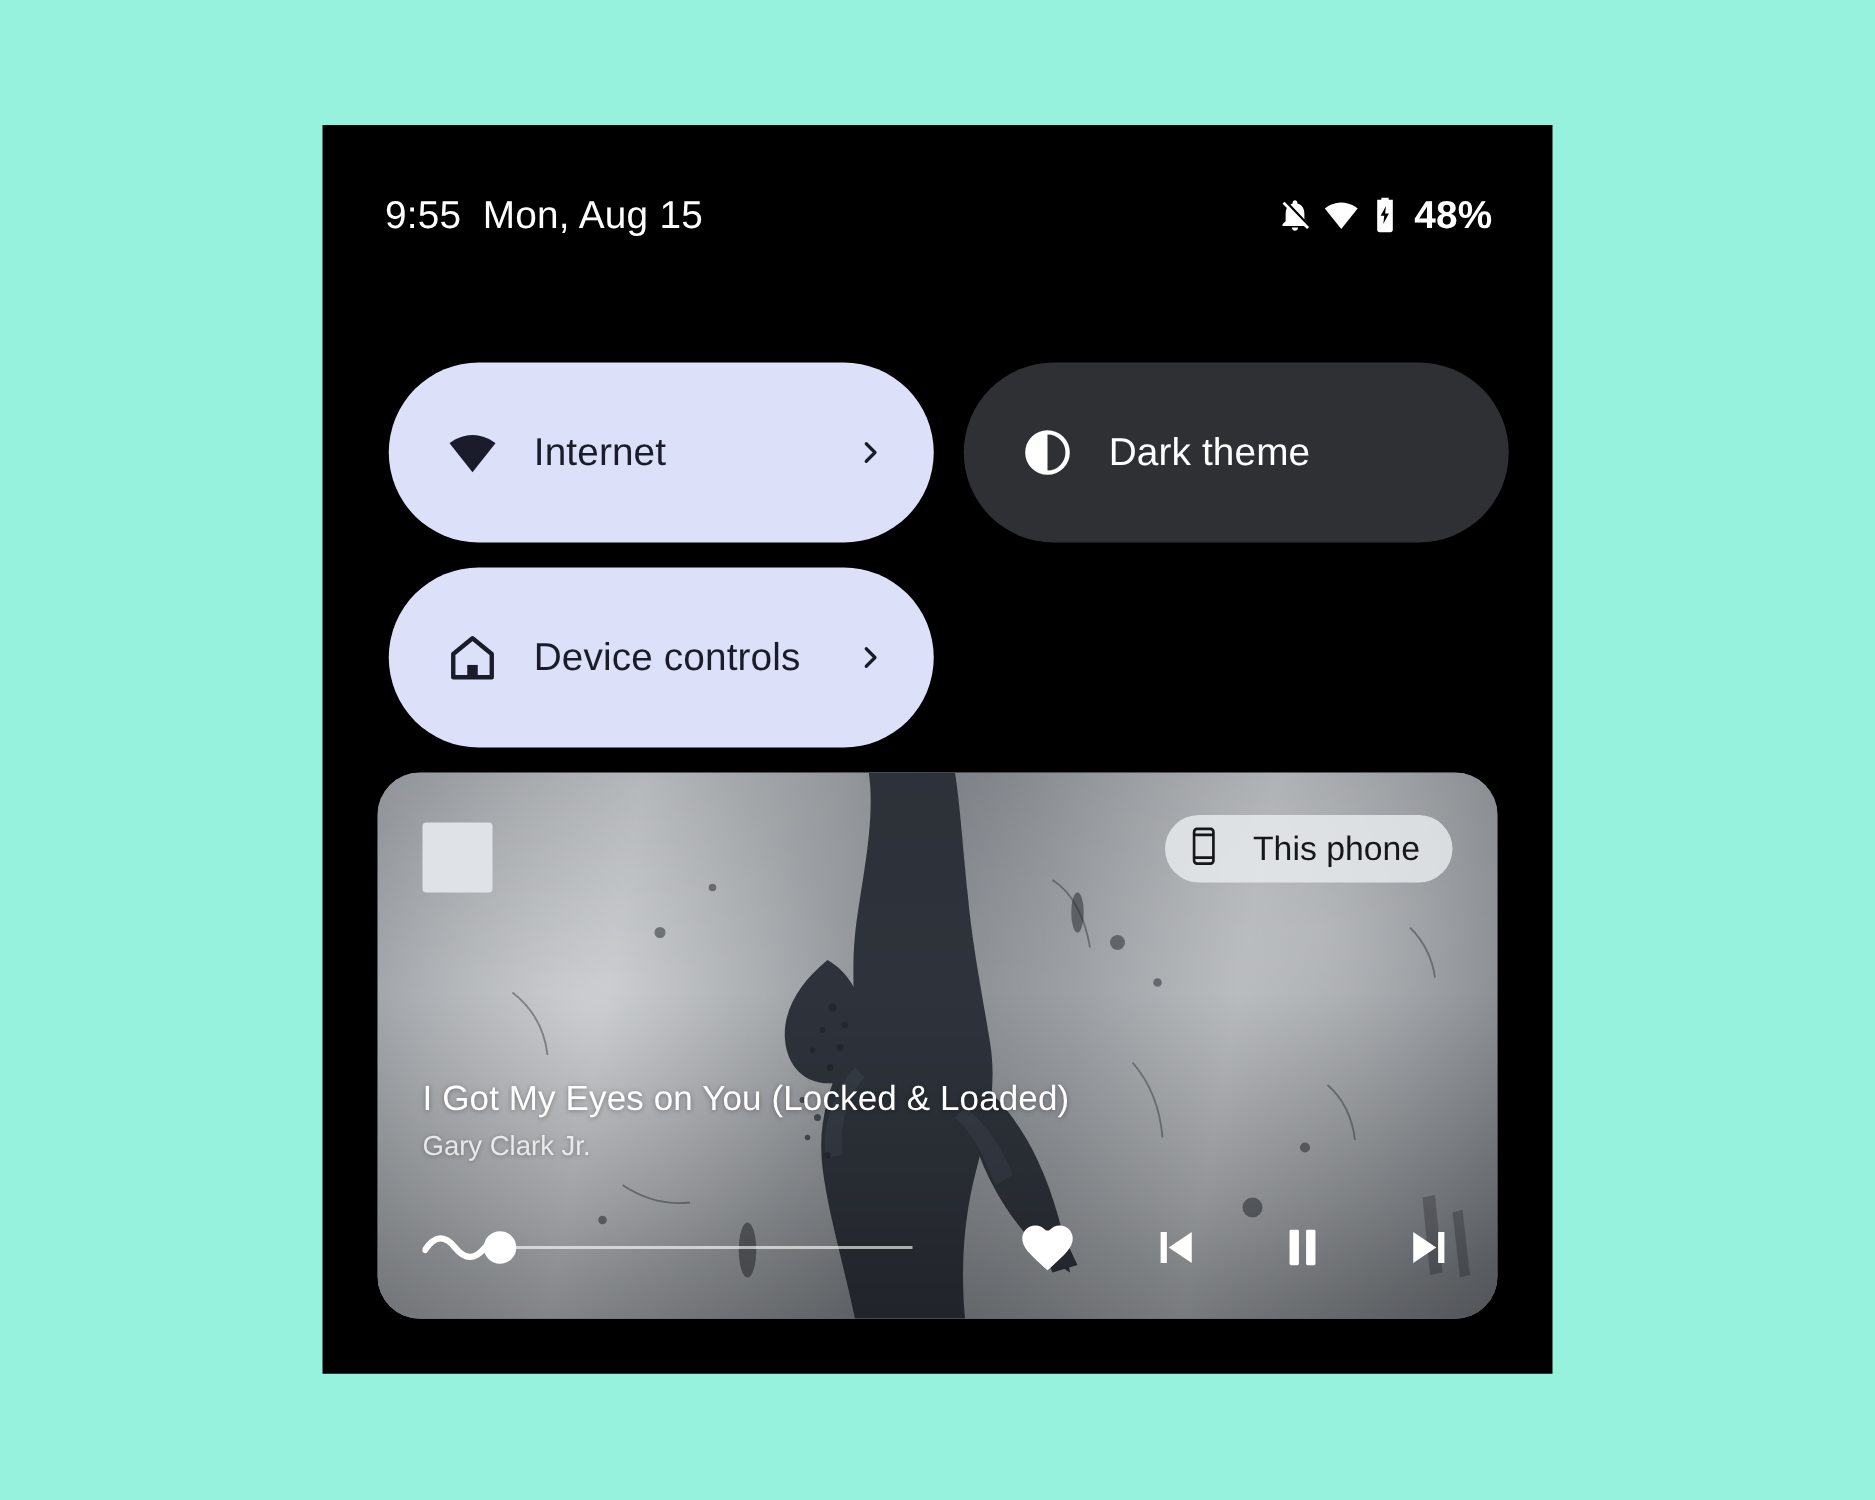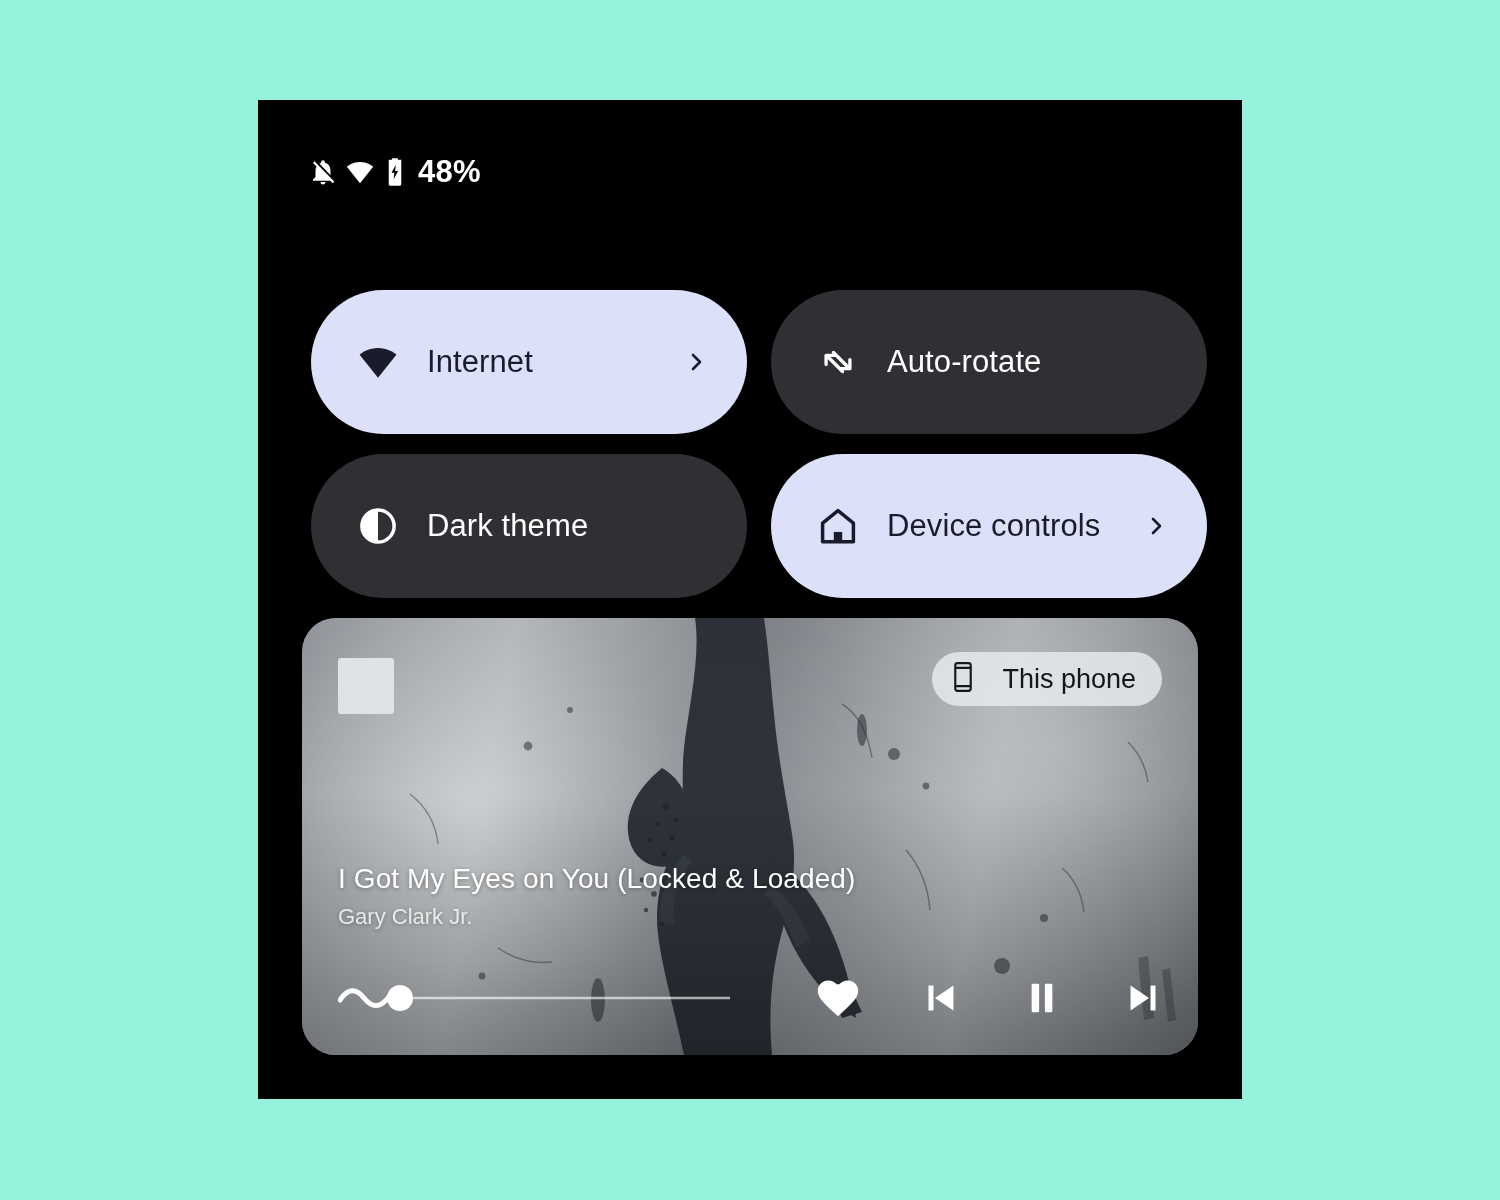--- a/index.html
+++ b/index.html
@@ -245,20 +245,24 @@
     justify-content: center;
     cursor: pointer;
   }
 </style>
 </head>
 <body>
 
 <div class="phone-panel">
 
   <div class="status-bar">
+    <div class="status-left">
+      <span>9:55</span>
+      <span>Mon, Aug 15</span>
+    </div>
     <div class="status-right">
       <span>
         <svg class="sicon" width="30" height="30" viewBox="0 0 24 24" fill="#ffffff">
           <path d="M20 18.69L7.84 6.14 5.27 3.49 4 4.76l2.8 2.8v.01c-.52.99-.8 2.16-.8 3.42v5l-2 2v1h13.73l2 2L21 19.72l-1-1.03zM12 22c1.11 0 2-.89 2-2h-4c0 1.11.89 2 2 2zm6-7.32V11c0-3.08-1.64-5.64-4.5-6.32V4c0-.83-.67-1.5-1.5-1.5s-1.5.67-1.5 1.5v.68c-.15.03-.29.08-.42.12-.1.03-.2.07-.3.11h-.01c-.01 0-.01 0-.02.01-.23.09-.46.2-.68.31 0 0-.01 0-.01.01L18 14.68z"></path>
         </svg>
       </span>
       <span>
         <svg class="sicon" width="30" height="30" viewBox="0 0 24 24" fill="#ffffff">
           <path d="M12 21l10.5-13.2C21.2 6.6 17.1 4 12 4S2.8 6.6 1.5 7.8L12 21z"></path>
         </svg>
@@ -282,31 +286,20 @@
         </svg>
       </span>
       <span class="tile-label">Internet</span>
       <span class="tile-chevron">
         <svg width="24" height="34" viewBox="0 0 24 24" fill="none" stroke="#1a1c2b" stroke-width="2.6" stroke-linecap="round" stroke-linejoin="round">
           <polyline points="9,5 16,12 9,19"></polyline>
         </svg>
       </span>
     </div>
 
-    <div class="tile inactive">
-      <span class="tile-icon">
-        <svg width="42" height="42" viewBox="0 0 24 24" fill="none" stroke="#ffffff" stroke-width="1.9" stroke-linecap="round" stroke-linejoin="round">
-          <path d="M6.6 9.4L14.6 17.4"></path>
-          <path d="M17.4 14.6L9.4 6.6"></path>
-          <polyline points="5.2,13.4 5.2,8.2 10.4,8.2"></polyline>
-          <polyline points="18.8,10.6 18.8,15.8 13.6,15.8"></polyline>
-        </svg>
-      </span>
-      <span class="tile-label">Auto-rotate</span>
-    </div>
 
     <div class="tile inactive">
       <span class="tile-icon">
         <svg width="42" height="42" viewBox="0 0 24 24">
           <circle cx="12" cy="12" r="9.2" fill="none" stroke="#ffffff" stroke-width="2"></circle>
           <path d="M12 2.8a9.2 9.2 0 0 0 0 18.4z" fill="#ffffff"></path>
         </svg>
       </span>
       <span class="tile-label">Dark theme</span>
     </div>

